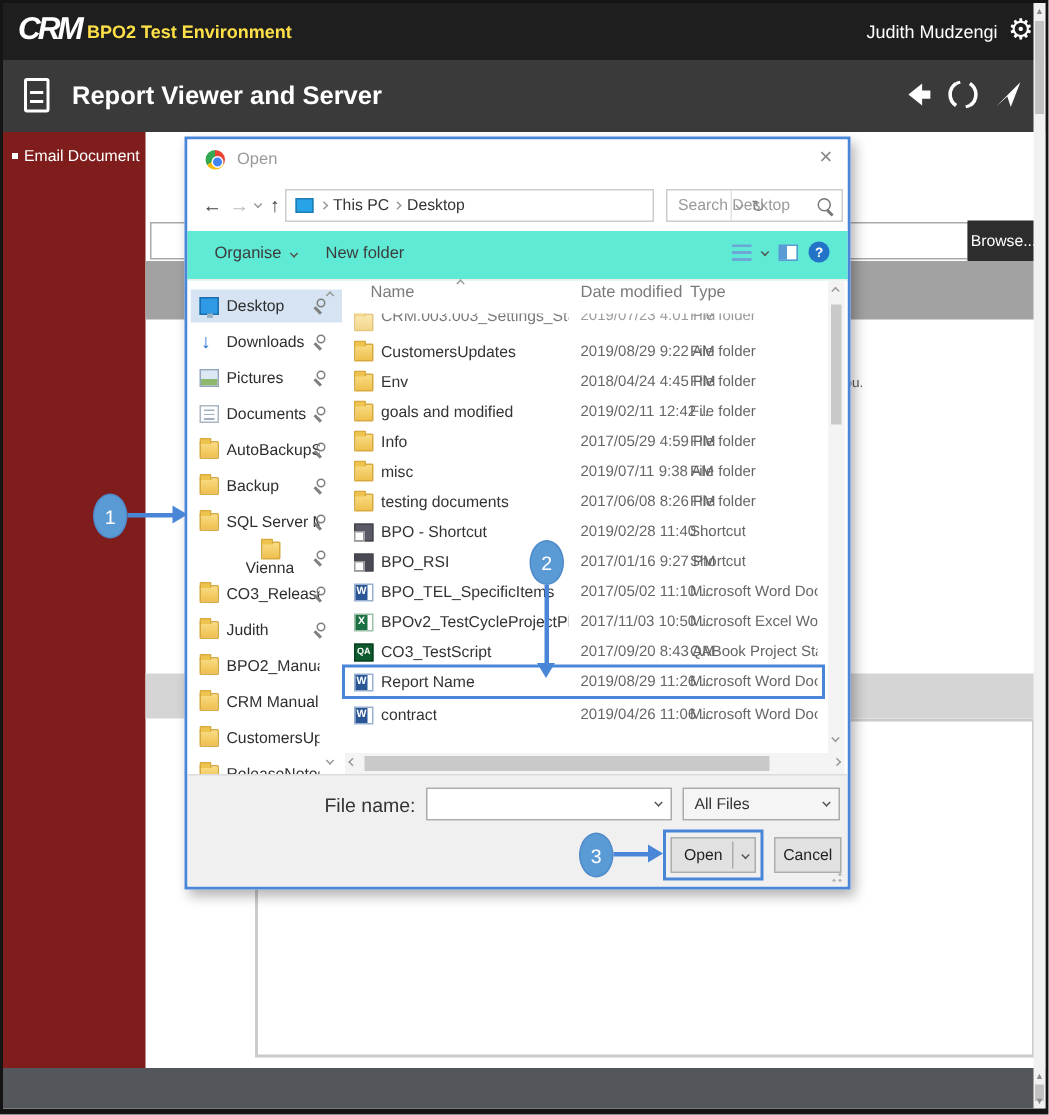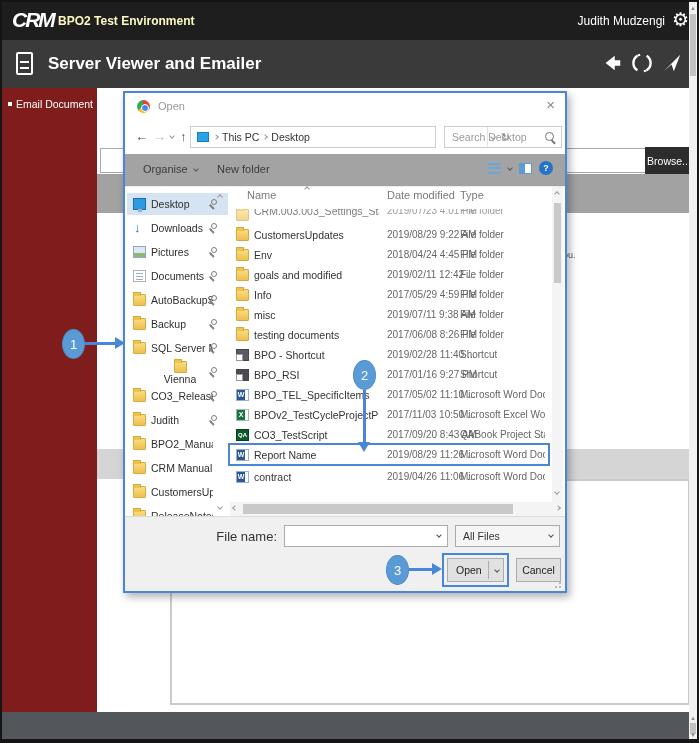--- a/index.html
+++ b/index.html
@@ -6,21 +6,21 @@
   html,body { background:#888; }
   body { font-family:"Liberation Sans", sans-serif; }
   #page {
     position:relative; width:699px; height:743px; background:#fff;
     border:2px solid #141414; border-bottom-width:4px; overflow:hidden;
     margin:0 auto;
   }
   
   .topbar { position:absolute; left:0; top:0; width:695px; height:38px; background:#1e1e1e; color:#fff; }
   .logo { position:absolute; left:10px; top:6px; font-size:21px; font-weight:800; font-style:italic; letter-spacing:-2px; color:#fff; }
-  .app-title { position:absolute; left:56px; top:12px; font-size:12px; font-weight:700; color:#fef9c3; }
+  .app-title { position:absolute; left:56px; top:12px; font-size:12px; font-weight:700; color:#fde047; }
   .user-name { position:absolute; right:32px; top:12px; font-size:12px; color:#fff; }
   .gear { position:absolute; right:8px; top:6px; font-size:19px; color:#fff; cursor:pointer; }
   .subbar { position:absolute; left:0; top:38px; width:695px; height:48px; background:#3a3a3a; color:#fff; }
   .doc-ico { position:absolute; left:14px; top:12px; width:17px; height:23px; border:2px solid #fff; border-radius:2px;
              background:repeating-linear-gradient(to bottom, transparent 0 4px, #fff 4px 6px) content-box; padding:3px 2px; }
   .page-title { position:absolute; left:46px; top:14px; font-size:17px; font-weight:700; }
   .subbar-icons { position:absolute; right:14px; top:12px; display:flex; gap:8px; align-items:center; }
   .subbar-icons svg { display:block; }
   
   .sidebar { position:absolute; left:0; top:86px; width:95px; height:624px; background:#7f1d1d; }
@@ -63,21 +63,21 @@
   .dlg-close { position:absolute; right:10px; top:3px; font-size:15px; color:#888; cursor:pointer; }
   .addr-row { position:absolute; left:0; top:27px; width:440px; height:34px; background:#fff; }
   .nav-glyph { position:absolute; top:9px; font-size:13px; }
   .addr-box { position:absolute; left:65px; top:6px; width:246px; height:22px; border:1px solid #cdcdcd; display:flex; align-items:center; }
   .addr-ico { width:12px; height:10px; background:#29a3e8; border:1px solid #1d7db5; margin:0 5px 0 6px; }
   .addr-box .crumb { font-size:10.5px; color:#333; padding:0 4px; }
   .addr-refresh { position:absolute; left:296px; top:0; width:26px; height:20px; border-left:1px solid #e3e3e3; display:flex; align-items:center; justify-content:space-around; }
   .search-box { position:absolute; left:319px; top:6px; width:118px; height:22px; border:1px solid #cdcdcd; }
   .search-box .ph { position:absolute; left:7px; top:4px; font-size:10.5px; color:#9a9a9a; }
   .search-box .mag { position:absolute; right:5px; top:4px; }
-  .tool-row { position:absolute; left:0; top:61px; width:440px; height:33px; background:#a3a3a3; border-bottom:1px solid #ececec; }
+  .tool-row { position:absolute; left:0; top:61px; width:440px; height:33px; background:#5eead4; border-bottom:1px solid #ececec; }
   .tool-item { position:absolute; top:9px; font-size:11px; color:#3c3c3c; display:flex; align-items:center; gap:6px; cursor:pointer; }
   .view-icons { position:absolute; right:12px; top:7px; display:flex; align-items:center; gap:7px; }
   .list-view-ico { width:13px; height:11px; background:repeating-linear-gradient(to bottom, #6da7d8 0 2px, transparent 2px 4.5px); }
   .pane-view-ico { width:13px; height:11px; border:1.5px solid #5b9bd5; background:linear-gradient(to right, #5b9bd5 0 45%, #fff 45%); }
   .help-ico { width:14px; height:14px; border-radius:50%; background:#2373c8; color:#fff; font-size:9px; font-weight:700; text-align:center; line-height:14px; }
   
   .dlg-body { position:absolute; left:0; top:94px; width:440px; height:329px; background:#fff; }
   .left-pane { position:absolute; left:2px; top:0; width:103px; height:329px; overflow:hidden; }
   .nav-item { position:absolute; left:0; width:101px; height:22px; display:flex; align-items:center; cursor:pointer; }
   .nav-item.selected { background:#d5e3f2; }
@@ -158,21 +158,21 @@
 
   <div class="topbar">
     <span class="logo">CRM</span>
     <span class="app-title">BPO2 Test Environment</span>
     <span class="user-name">Judith Mudzengi</span>
     <span class="gear">⚙</span>
   </div>
 
   <div class="subbar">
     <span class="doc-ico"></span>
-    <span class="page-title">Server Viewer and Emailer</span>
+    <span class="page-title">Report Viewer and Server</span>
     <div class="subbar-icons">
       <span>
           <svg width="22" height="22" viewBox="0 0 24 24">
             <path d="M15 4 L5 12 L15 20 V15 H21 V9 H15 Z" fill="#fff"></path>
           </svg>
         </span>
       <span>
           <svg width="22" height="22" viewBox="0 0 24 24" fill="none" stroke="#fff" stroke-width="2.6">
             <path d="M7 4 A 9.5 9.5 0 0 0 7 20"></path>
             <path d="M17 20 A 9.5 9.5 0 0 0 17 4"></path>

